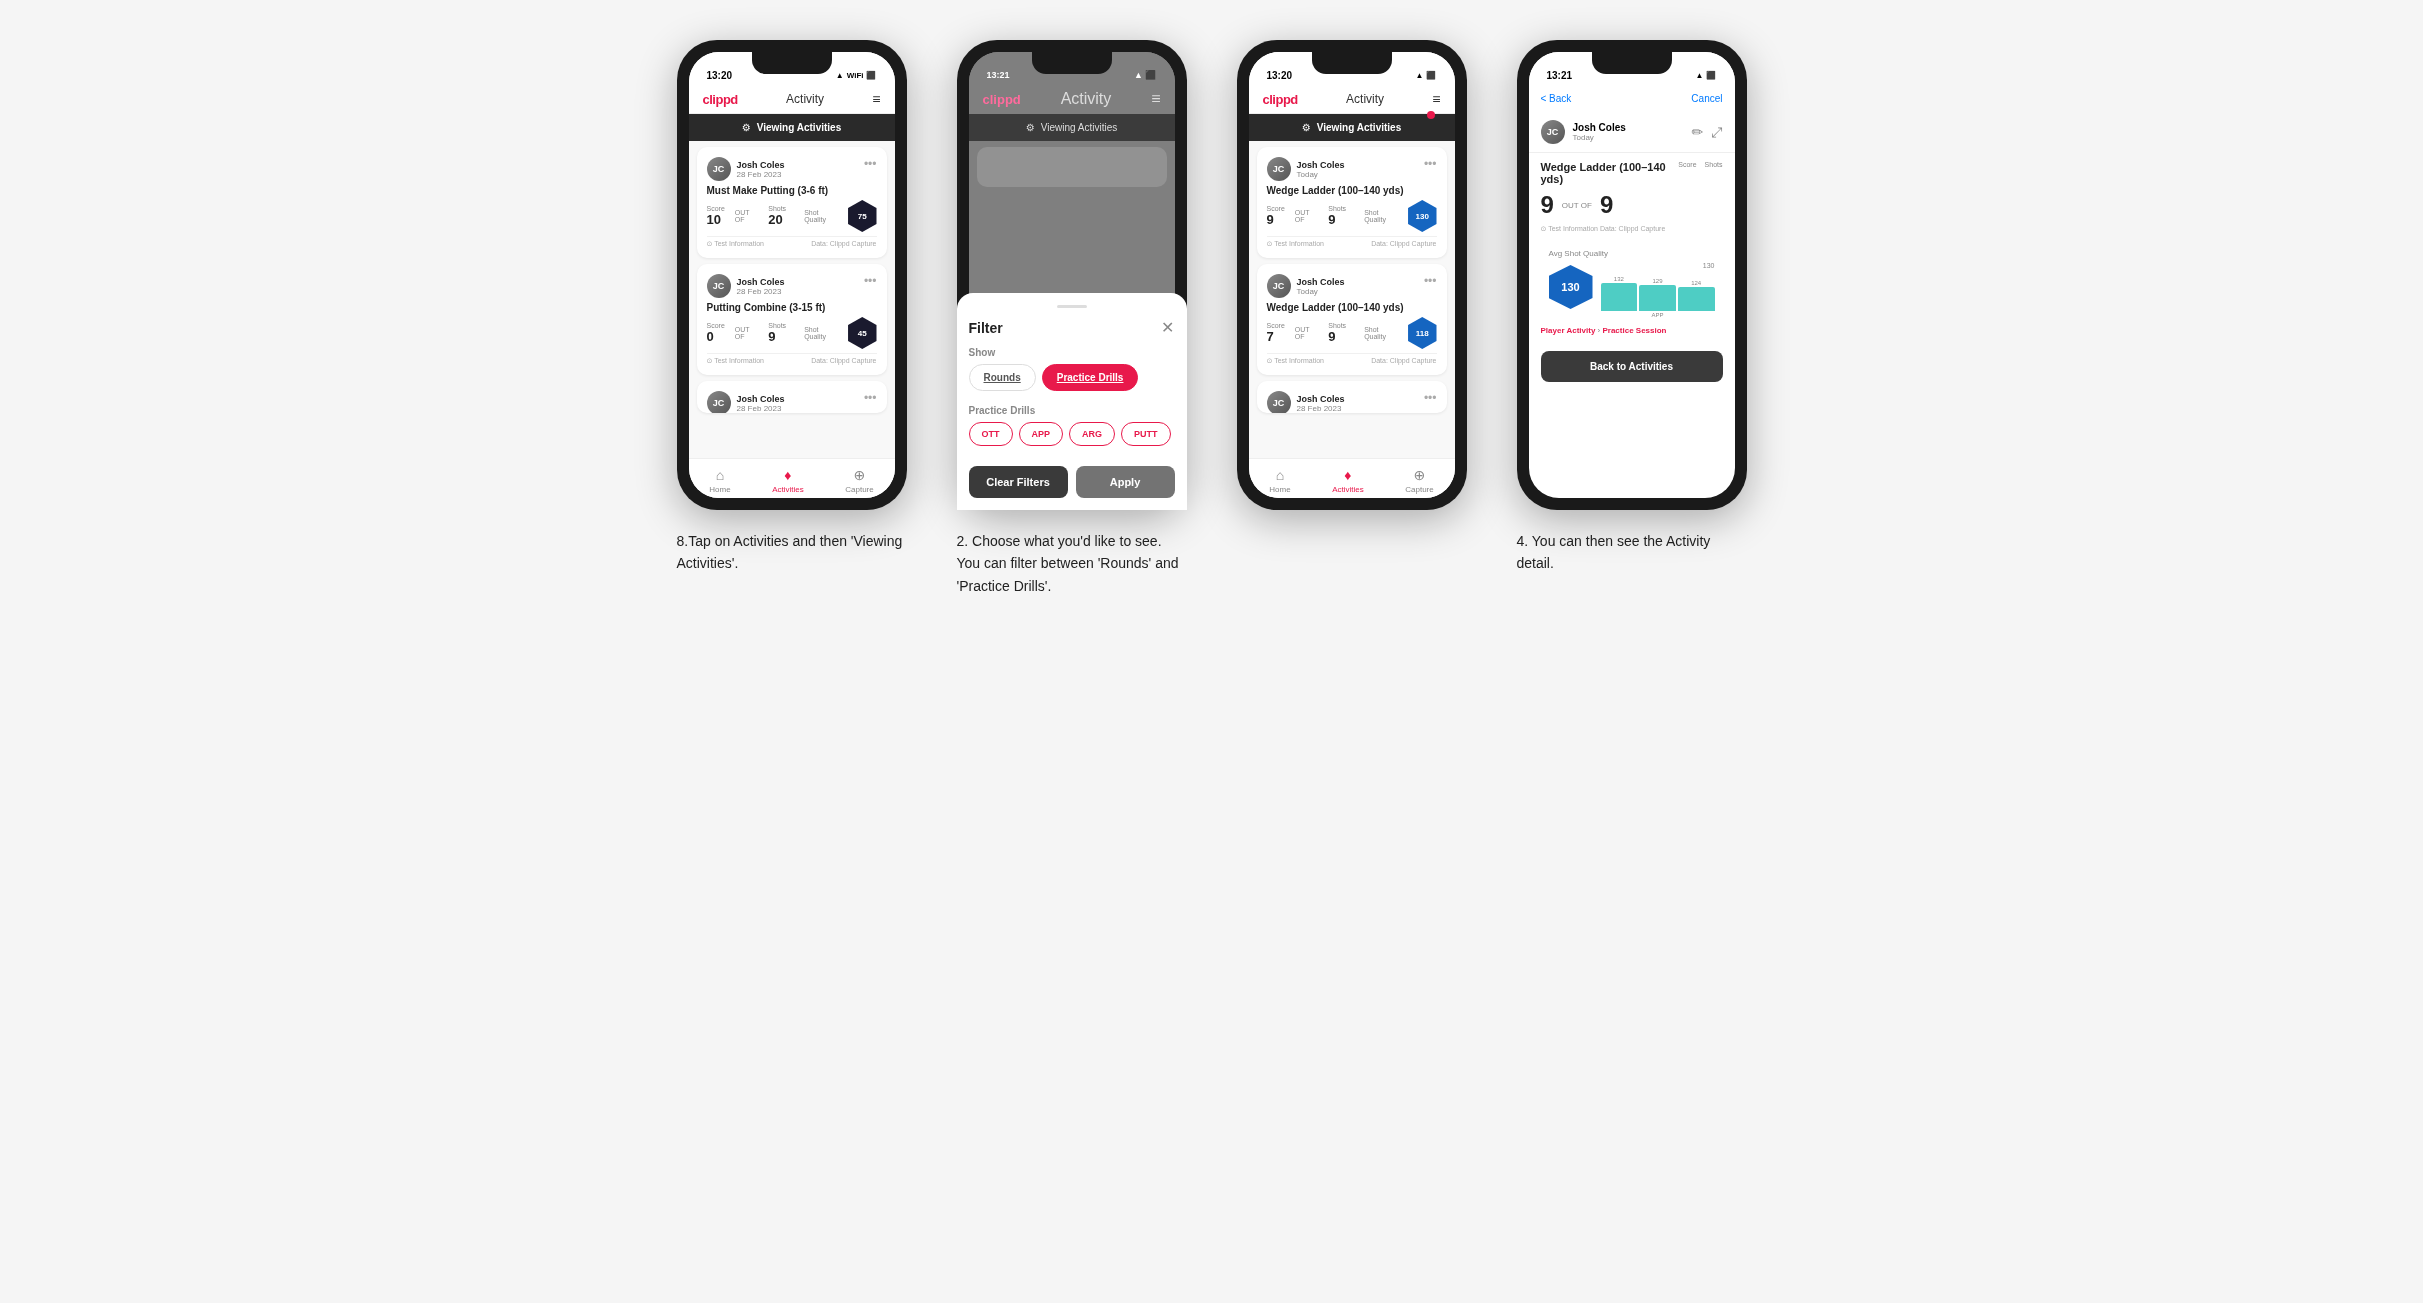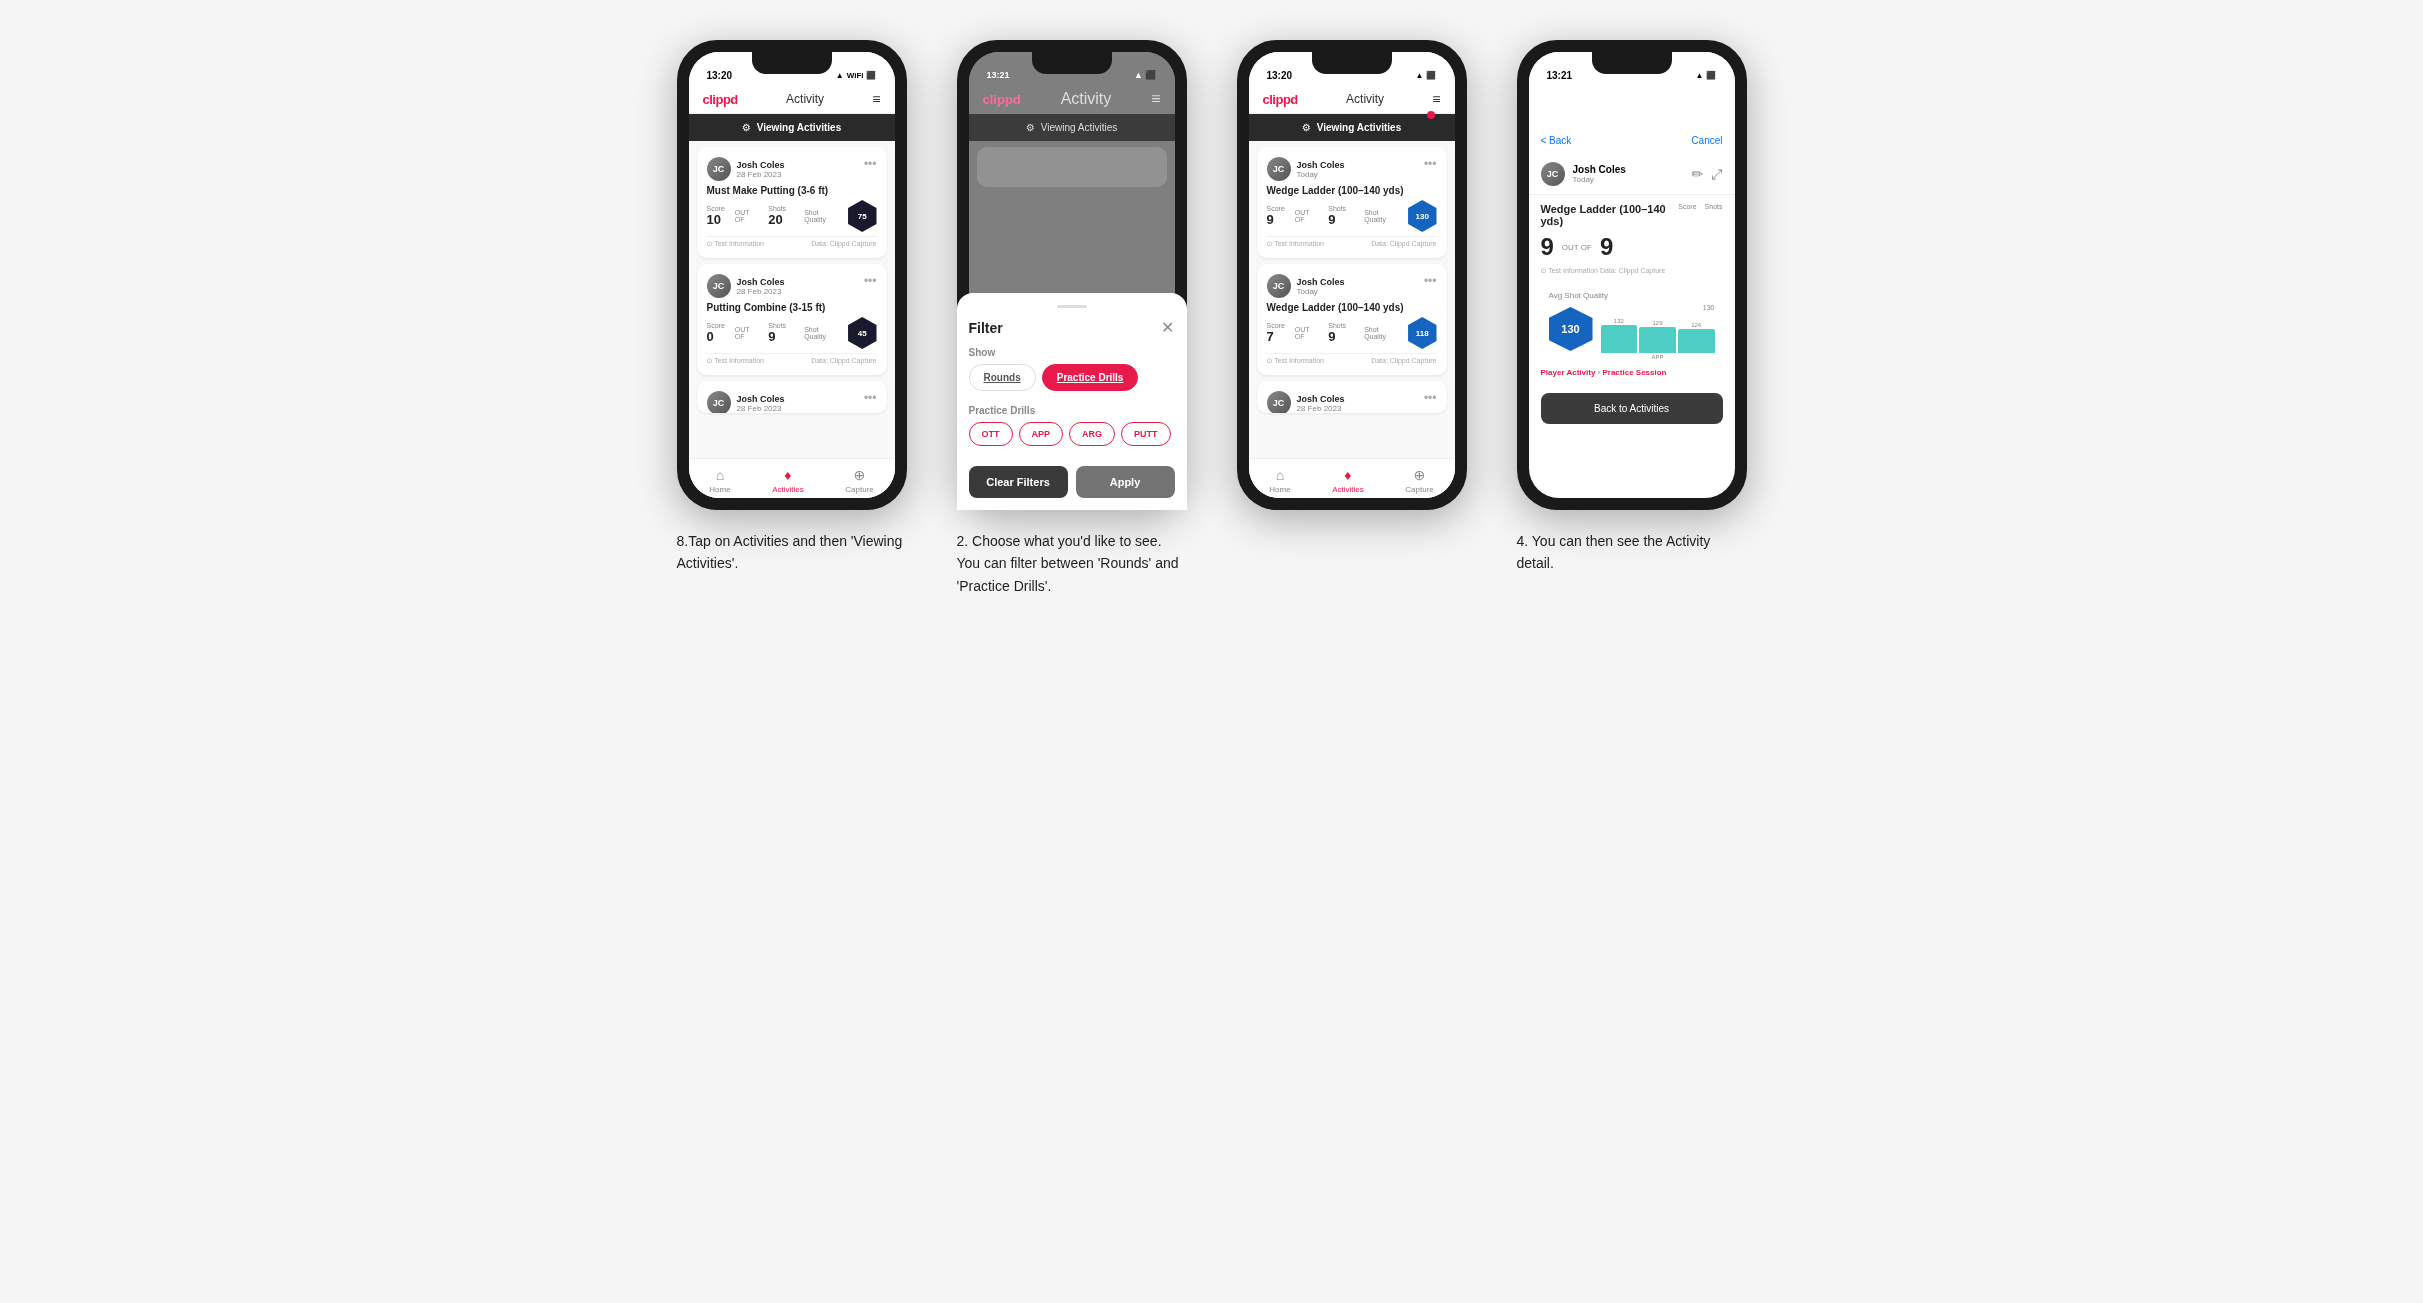--- a/index.html
+++ b/index.html
@@ -342,21 +342,20 @@
       font-weight: 600;
       cursor: pointer;
     }
 
     .detail-header {
       background: #fff;
       padding: 8px 12px;
       display: flex;
       justify-content: space-between;
       align-items: flex-start;
-      margin-top: 42px;
     }
 
     .back-btn { font-size: 10px; color: #007aff; display: flex; align-items: center; gap: 2px; }
     .cancel-btn { font-size: 10px; color: #007aff; }
 
     .detail-user-row {
       display: flex;
       align-items: center;
       gap: 8px;
       padding: 8px 12px;
@@ -477,21 +476,21 @@
       border-top: 1px dashed #e8194b;
       width: 100%;
     }
 
     .back-to-activities {
       background: #3a3a3a;
       color: #fff;
       text-align: center;
       padding: 10px;
       font-size: 10px;
-      font-weight: 400;
+      font-weight: 700;
       border-radius: 8px;
       margin: 4px 12px;
     }
 
     
     .phone2-bg {
       flex: 1;
       background: rgba(0,0,0,0.5);
       display: flex;
       flex-direction: column;

